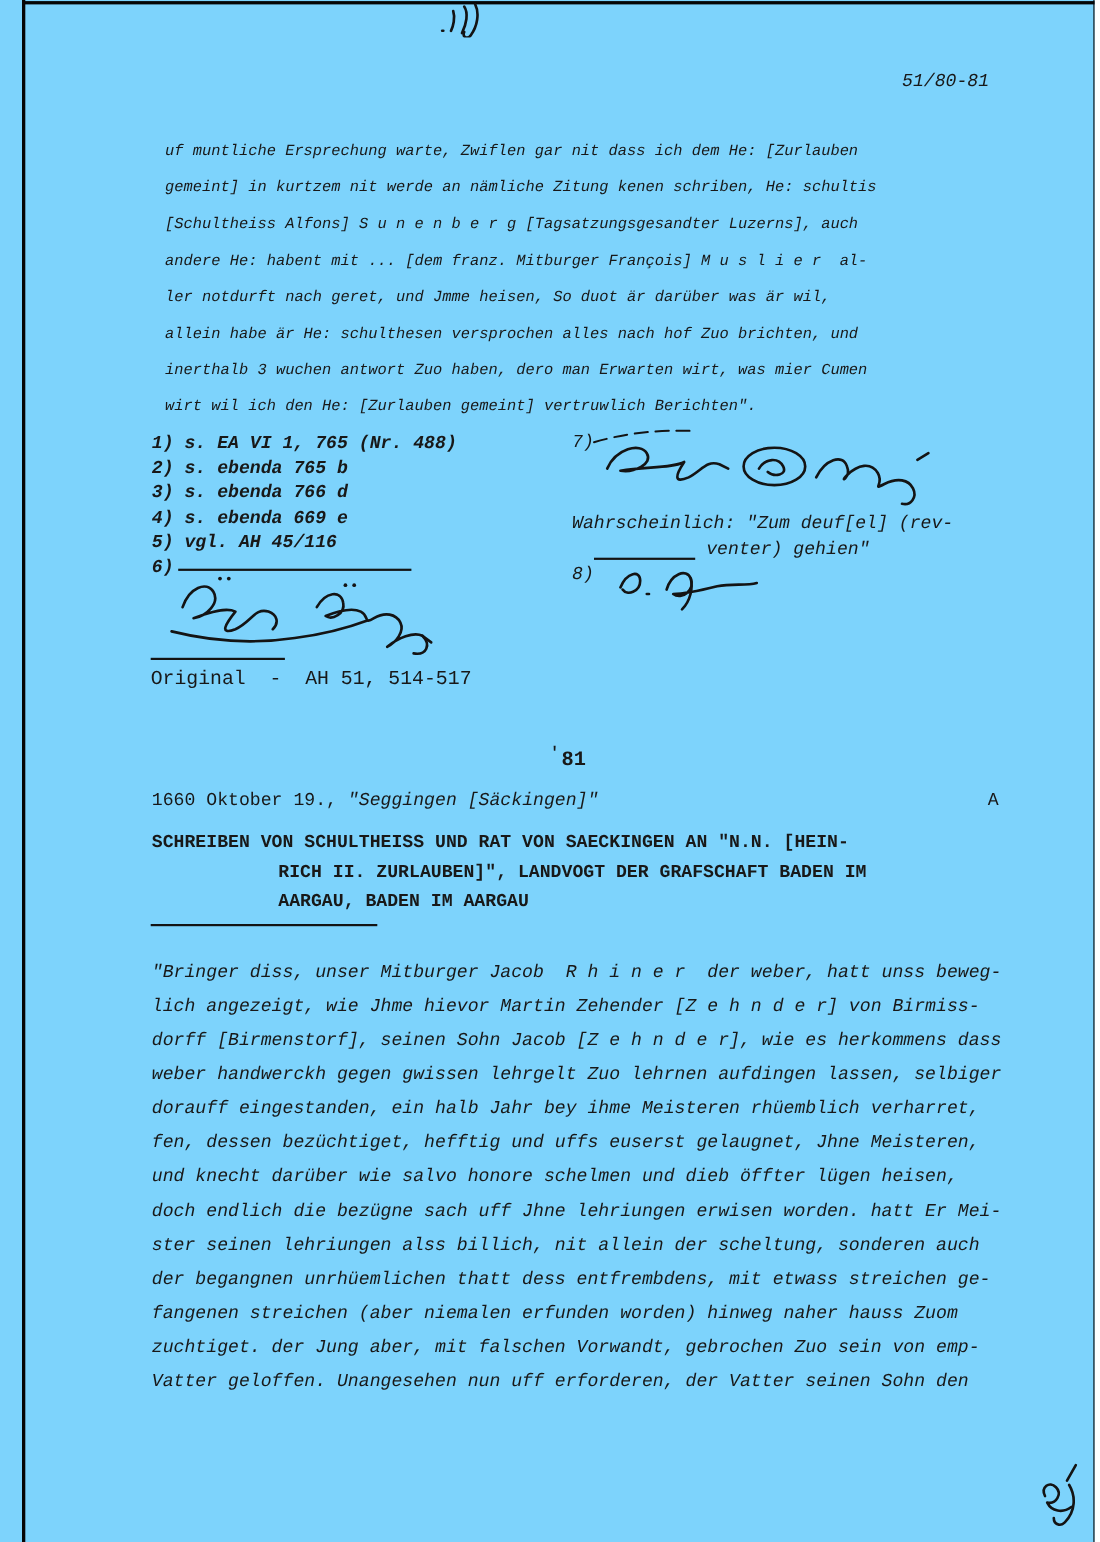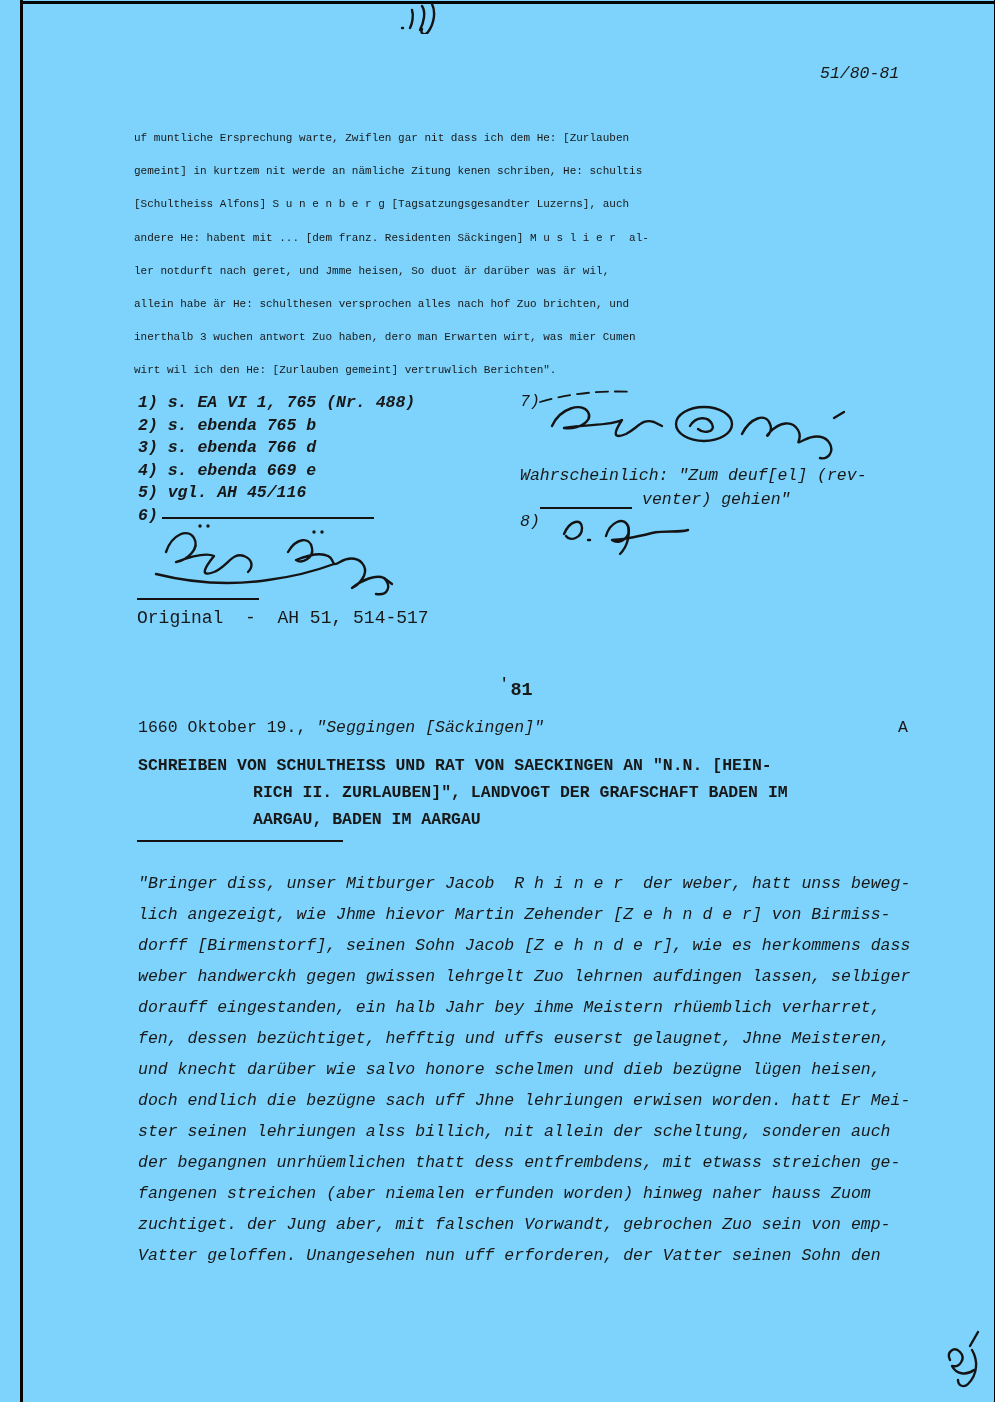--- a/index.html
+++ b/index.html
@@ -20,21 +20,21 @@
   .frame-top   { position: absolute; left: 21px; top: 1px;  width: 976px; height: 3px; background: #050505; }
   .frame-left  { position: absolute; left: 20px; top: 0;    width: 3px;  height: 1402px; background: #050505; }
   .frame-right { position: absolute; left: 994px; top: 0;   width: 3px;  height: 1402px; background: #050505; }
 
   .abs { position: absolute; }
   .line { white-space: pre; }
   .it { font-style: italic; }
 
   .folio { left: 820px; top: 64px; font-size: 16.5px; font-style: italic; }
 
-  .para80 { left: 134px; top: 122px; font-size: 11px; line-height: 33.2px; }
+  .para80 { left: 150px; top: 122px; font-size: 14px; line-height: 33.2px; font-style: italic; }
 
   .footnotes { left: 138px; top: 392px; font-size: 16.5px; line-height: 22.5px; font-style: italic; font-weight: bold; }
 
   .rule { background: #131313; height: 2px; }
   .rule6      { left: 162px; top: 517px; width: 212px; }
   .rule-orig  { left: 137px; top: 598px; width: 122px; }
   .rule-blank { left: 540px; top: 507px; width: 92px; }
   .rule-head  { left: 137px; top: 840px; width: 206px; }
 
   .fn7-label { left: 520px; top: 392px; font-size: 16.5px; font-style: italic; }
@@ -80,21 +80,21 @@
     <path d="M24,6 C28,12 26,22 22,30"></path>
     <path d="M34,4 C38,12 36,24 30,32 C27,36 22,34 24,29"></path>
   </svg>
 
   <div class="abs folio line">51/80-81</div>
 
   <div class="abs para80">
     <div class="line">uf muntliche Ersprechung warte, Zwiflen gar nit dass ich dem He: [Zurlauben</div>
     <div class="line">gemeint] in kurtzem nit werde an nämliche Zitung kenen schriben, He: schultis</div>
     <div class="line">[Schultheiss Alfons] S u n e n b e r g [Tagsatzungsgesandter Luzerns], auch</div>
-    <div class="line">andere He: habent mit ... [dem franz. Residenten Säckingen] M u s l i e r  al-</div>
+    <div class="line">andere He: habent mit ... [dem franz. Mitburger François] M u s l i e r  al-</div>
     <div class="line">ler notdurft nach geret, und Jmme heisen, So duot är darüber was är wil,</div>
     <div class="line">allein habe är He: schulthesen versprochen alles nach hof Zuo brichten, und</div>
     <div class="line">inerthalb 3 wuchen antwort Zuo haben, dero man Erwarten wirt, was mier Cumen</div>
     <div class="line">wirt wil ich den He: [Zurlauben gemeint] vertruwlich Berichten".</div>
   </div>
 
   <div class="abs footnotes">
     <div class="line">1) s. EA VI 1, 765 (Nr. 488)</div>
     <div class="line">2) s. ebenda 765 b</div>
     <div class="line">3) s. ebenda 766 d</div>
@@ -155,23 +155,23 @@
     <div class="line indent">AARGAU, BADEN IM AARGAU</div>
   </div>
 
   <div class="abs rule rule-head"></div>
 
   <div class="abs para81">
     <div class="line">"Bringer diss, unser Mitburger Jacob  R h i n e r  der weber, hatt unss beweg-</div>
     <div class="line">lich angezeigt, wie Jhme hievor Martin Zehender [Z e h n d e r] von Birmiss-</div>
     <div class="line">dorff [Birmenstorf], seinen Sohn Jacob [Z e h n d e r], wie es herkommens dass</div>
     <div class="line">weber handwerckh gegen gwissen lehrgelt Zuo lehrnen aufdingen lassen, selbiger</div>
-    <div class="line">dorauff eingestanden, ein halb Jahr bey ihme Meistern rhüemblich verharret,</div>
+    <div class="line">dorauff eingestanden, ein halb Jahr bey ihme Meisteren rhüemblich verharret,</div>
     <div class="line">fen, dessen bezüchtiget, hefftig und uffs euserst gelaugnet, Jhne Meisteren,</div>
-    <div class="line">und knecht darüber wie salvo honore schelmen und dieb bezügne lügen heisen,</div>
+    <div class="line">und knecht darüber wie salvo honore schelmen und dieb öffter lügen heisen,</div>
     <div class="line">doch endlich die bezügne sach uff Jhne lehriungen erwisen worden. hatt Er Mei-</div>
     <div class="line">ster seinen lehriungen alss billich, nit allein der scheltung, sonderen auch</div>
     <div class="line">der begangnen unrhüemlichen thatt dess entfrembdens, mit etwass streichen ge-</div>
     <div class="line">fangenen streichen (aber niemalen erfunden worden) hinweg naher hauss Zuom</div>
     <div class="line">zuchtiget. der Jung aber, mit falschen Vorwandt, gebrochen Zuo sein von emp-</div>
     <div class="line">Vatter geloffen. Unangesehen nun uff erforderen, der Vatter seinen Sohn den</div>
   </div>
 
   <svg class="abs mark-bottom hand" width="55" height="62" viewBox="0 0 55 62">
     <path d="M42,4 L34,18"></path>

